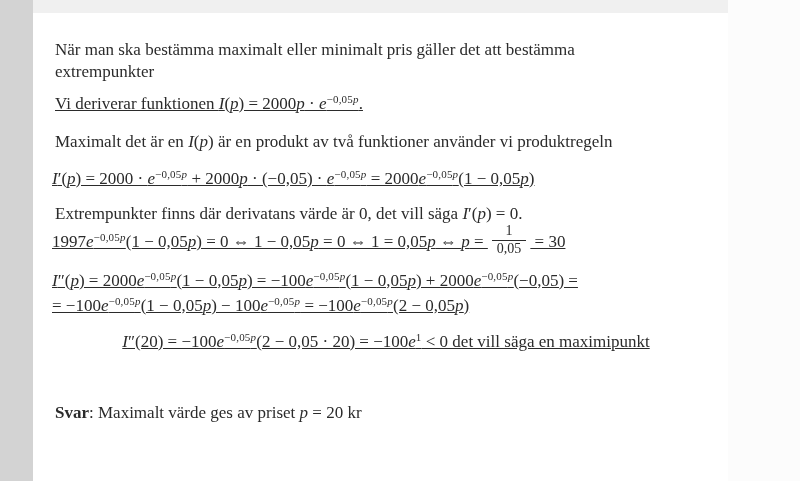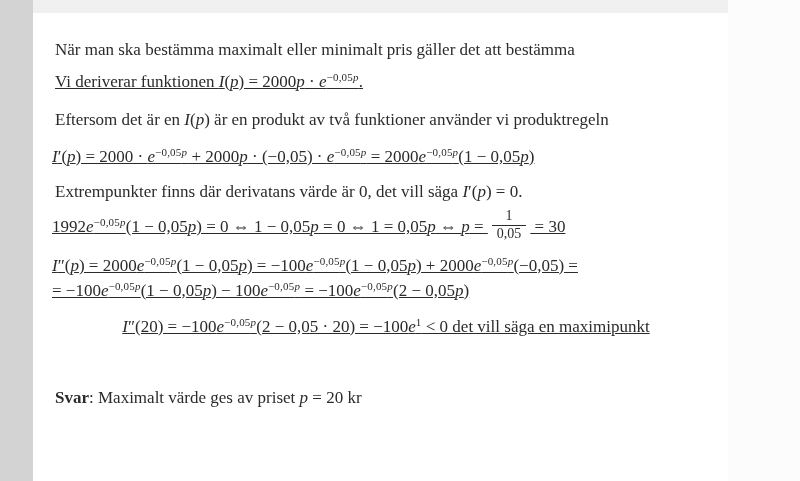--- a/index.html
+++ b/index.html
@@ -53,21 +53,21 @@
     line-height: 23px;
     white-space: nowrap;
     margin-left: -3px;
     text-decoration: underline;
   }
   
   .doc p:nth-child(1) { margin-bottom: 10px; }
   .doc p:nth-child(2) { margin-bottom: 15px; text-decoration: underline; }
   .doc p:nth-child(3) { margin-bottom: 14px; }
   .doc p:nth-child(4) { margin-bottom: 11px; }
-  .doc p:nth-child(5) { margin-bottom: 8px; }
+  .doc p:nth-child(5) { margin-bottom: 1px; }
   .doc p:nth-child(6) { margin-bottom: 8px; }
   .doc p:nth-child(7) { margin-bottom: 11px; }
   .doc p:nth-child(8) { margin-bottom: 10px; text-align: center; }
   .doc p:nth-child(9) { margin-bottom: 13px; margin-top: 47px; }
   .it { font-style: italic; }
   .bd { font-weight: bold; text-align: center; }
   .sup {
     font-size: 11px;
     position: relative;
     top: -6px;
@@ -89,26 +89,26 @@
 </style>
 </head>
 <body>
 
 <div class="stage">
   <div class="left-strip"></div>
   <div class="top-strip"></div>
   <div class="right-strip"></div>
   <div class="content">
     <div class="doc">
-        <p class="text"><span>När man ska bestämma maximalt eller minimalt pris gäller det att bestämma</span><br></p>
+        <p class="text"><span>När man ska bestämma maximalt eller minimalt pris gäller det att bestämma</span><br><span>extrempunkter</span></p>
         <p class="text"><span>Vi deriverar funktionen </span><span class="it">I</span><span>(</span><span class="it">p</span><span>) = 2000</span><span class="it">p</span><span> · </span><span class="it">e</span><span class="sup">−0,05</span><span class="it sup">p</span><span>.</span></p>
-        <p class="text"><span>Eftersom det är en </span><span class="it">I</span><span>(</span><span class="it">p</span><span>) är en produkt av två funktioner använder vi produktregeln</span></p>
+        <p class="text"><span>Maximalt det är en </span><span class="it">I</span><span>(</span><span class="it">p</span><span>) är en produkt av två funktioner använder vi produktregeln</span></p>
         <p class="math"><span class="it">I</span><span>′(</span><span class="it">p</span><span>) = 2000 · </span><span class="it">e</span><span class="sup">−0,05</span><span class="it sup">p</span><span> + 2000</span><span class="it">p</span><span> · (−0,05) · </span><span class="it">e</span><span class="sup">−0,05</span><span class="it sup">p</span><span> = 2000</span><span class="it">e</span><span class="sup">−0,05</span><span class="it sup">p</span><span>(1 − 0,05</span><span class="it">p</span><span>)</span></p>
         <p class="text"><span>Extrempunkter finns där derivatans värde är 0, det vill säga </span><span class="it">I</span><span>′(</span><span class="it">p</span><span>) = 0.</span></p>
-        <p class="math"><span>1992</span><span class="it">e</span><span class="sup">−0,05</span><span class="it sup">p</span><span>(1 − 0,05</span><span class="it">p</span><span>) = 0 ⇔ 1 − 0,05</span><span class="it">p</span><span> = 0 ⇔ 1 = 0,05</span><span class="it">p</span><span> ⇔ </span><span class="it">p</span><span> = </span><span class="frac">
+        <p class="math"><span>1997</span><span class="it">e</span><span class="sup">−0,05</span><span class="it sup">p</span><span>(1 − 0,05</span><span class="it">p</span><span>) = 0 ⇔ 1 − 0,05</span><span class="it">p</span><span> = 0 ⇔ 1 = 0,05</span><span class="it">p</span><span> ⇔ </span><span class="it">p</span><span> = </span><span class="frac">
             <span class="num">1</span>
             <span class="den">0,05</span>
           </span><span> = 30</span></p>
         <p class="math"><span class="it">I</span><span>″(</span><span class="it">p</span><span>) = 2000</span><span class="it">e</span><span class="sup">−0,05</span><span class="it sup">p</span><span>(1 − 0,05</span><span class="it">p</span><span>) = −100</span><span class="it">e</span><span class="sup">−0,05</span><span class="it sup">p</span><span>(1 − 0,05</span><span class="it">p</span><span>) + 2000</span><span class="it">e</span><span class="sup">−0,05</span><span class="it sup">p</span><span>(−0,05) =</span><br><span>= −100</span><span class="it">e</span><span class="sup">−0,05</span><span class="it sup">p</span><span>(1 − 0,05</span><span class="it">p</span><span>) − 100</span><span class="it">e</span><span class="sup">−0,05</span><span class="it sup">p</span><span> = −100</span><span class="it">e</span><span class="sup">−0,05</span><span class="it sup">p</span><span>(2 − 0,05</span><span class="it">p</span><span>)</span></p>
         <p class="math"><span class="it">I</span><span>″(20) = −100</span><span class="it">e</span><span class="sup">−0,05</span><span class="it sup">p</span><span>(2 − 0,05 · 20) = −100</span><span class="it">e</span><span class="sup">1</span><span> &lt; 0 det vill säga en maximipunkt</span></p>
         <p class="text"><span class="bd">Svar</span><span>: Maximalt värde ges av priset </span><span class="it">p</span><span> = 20 kr</span></p>
       </div>
   </div>
 </div>
 

